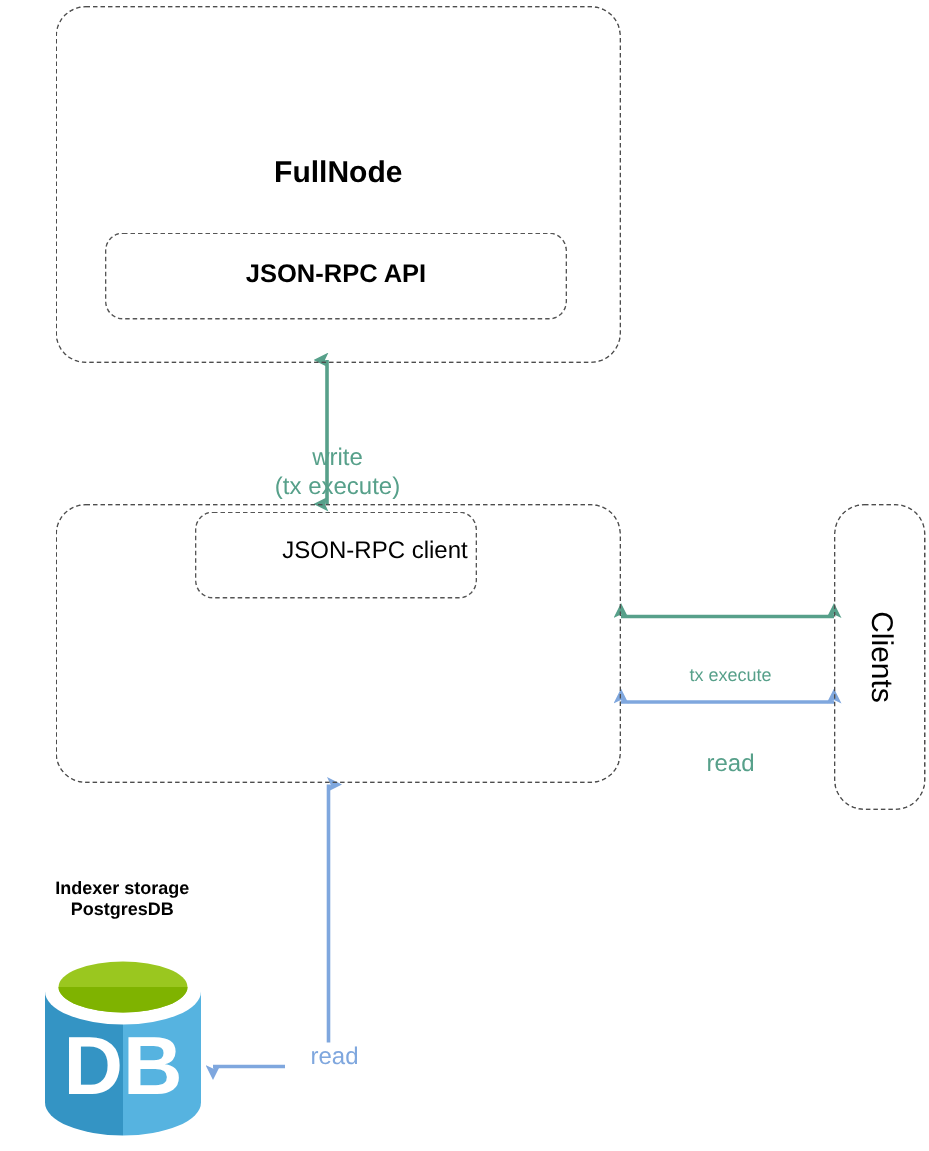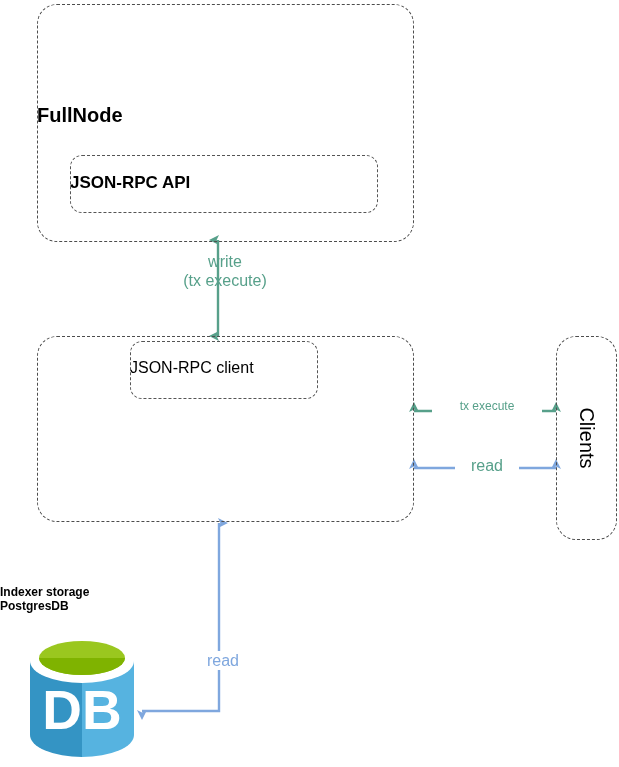--- a/index.html
+++ b/index.html
@@ -28,37 +28,37 @@
     background: transparent;
   }
   .dbox.inner {
     border-radius: 12px;
     border-width: 1.5px;
     border-color: #555555;
   }
 
   .label {
     position: absolute;
-    text-align: left;
+    text-align: center;
     color: #000000;
     line-height: 1.18;
     white-space: pre-line;
   }
   .label.bold { font-weight: bold; }
 
   
   #fullnode-box   { left: 37px;  top: 4px;   width: 377px; height: 238px; }
   #fullnode-title { left: 37px;  top: 104px; width: 377px; font-size: 20px; }
   #jsonrpc-api-box{ left: 70px;  top: 155px; width: 308px; height: 58px; }
   #jsonrpc-api-lbl{ left: 70px;  top: 173px; width: 308px; font-size: 17px; font-weight: bold; }
 
   
   #graphql-box     { left: 37px; top: 336px; width: 377px; height: 186px; }
   #jsonrpc-cli-box { left: 130px; top: 341px; width: 188px; height: 58px; }
-  #jsonrpc-cli-lbl { left: 130px; top: 359px; width: 188px; font-size: 16px; }
+  #jsonrpc-cli-lbl { left: 130px; top: 359px; width: 188px; font-size: 16px; padding-left: 26px; }
   #graphql-title   { left: 130px; top: 405px; width: 188px; font-size: 19px; }
 
   
   #clients-box { left: 556px; top: 336px; width: 61px; height: 204px; }
   #clients-lbl {
     position: absolute;
     left: 556px; top: 336px;
     width: 204px; height: 61px;
     transform: rotate(90deg);
     transform-origin: 30.5px 30.5px;
@@ -70,20 +70,21 @@
 
   
   #indexer-lbl { left: 0px; top: 585px; width: 163px; font-size: 12px; }
 
   
   .arrow-lbl {
     position: absolute;
     text-align: center;
     line-height: 1.2;
     white-space: pre-line;
+    margin-top: 44px;
   }
   .arrow-lbl.green { color: #57a08a; }
   .arrow-lbl.blue  { color: #7fa7de; }
 
   #write-lbl    { left: 140px; top: 252px; width: 170px; font-size: 16px; }
   #txexec-lbl   { left: 432px; top: 399px; width: 110px; font-size: 12px;
                   background: #ffffff; }
   #readcli-lbl  { left: 455px; top: 456px; width: 64px;  font-size: 16px;
                   background: #ffffff; }
   #readdb-lbl   { left: 190px; top: 651px; width: 66px;  font-size: 16px;

